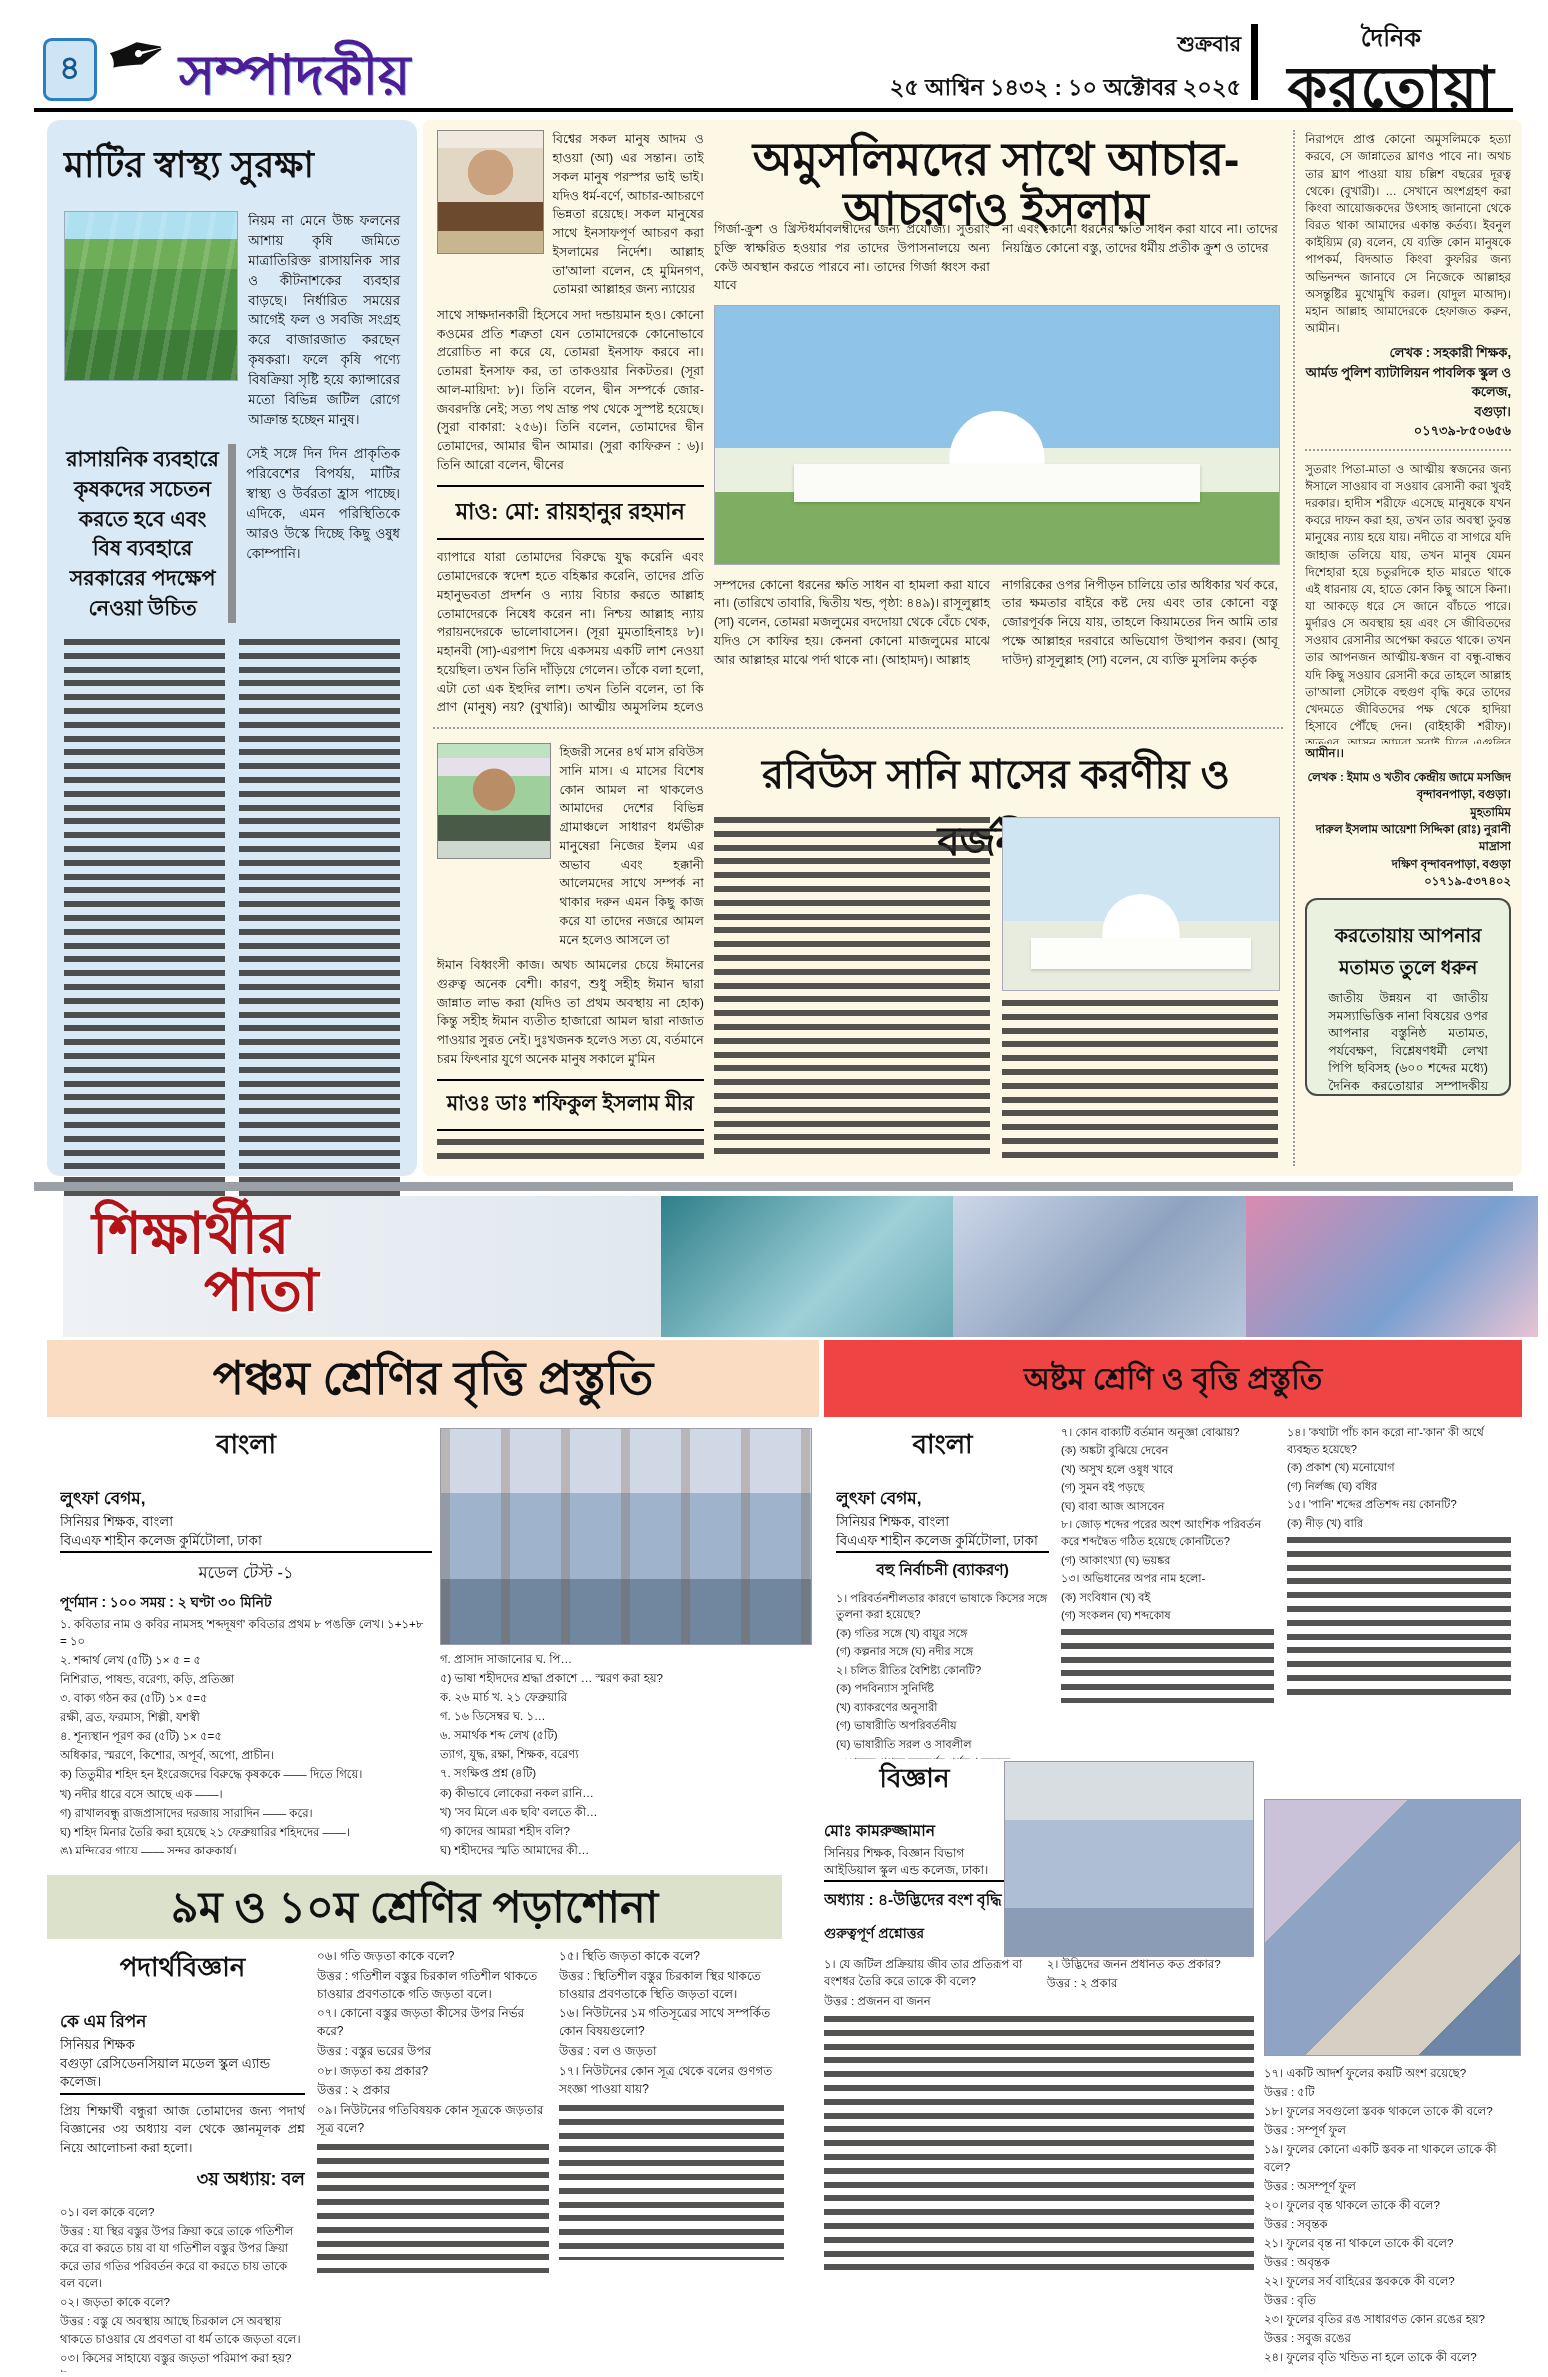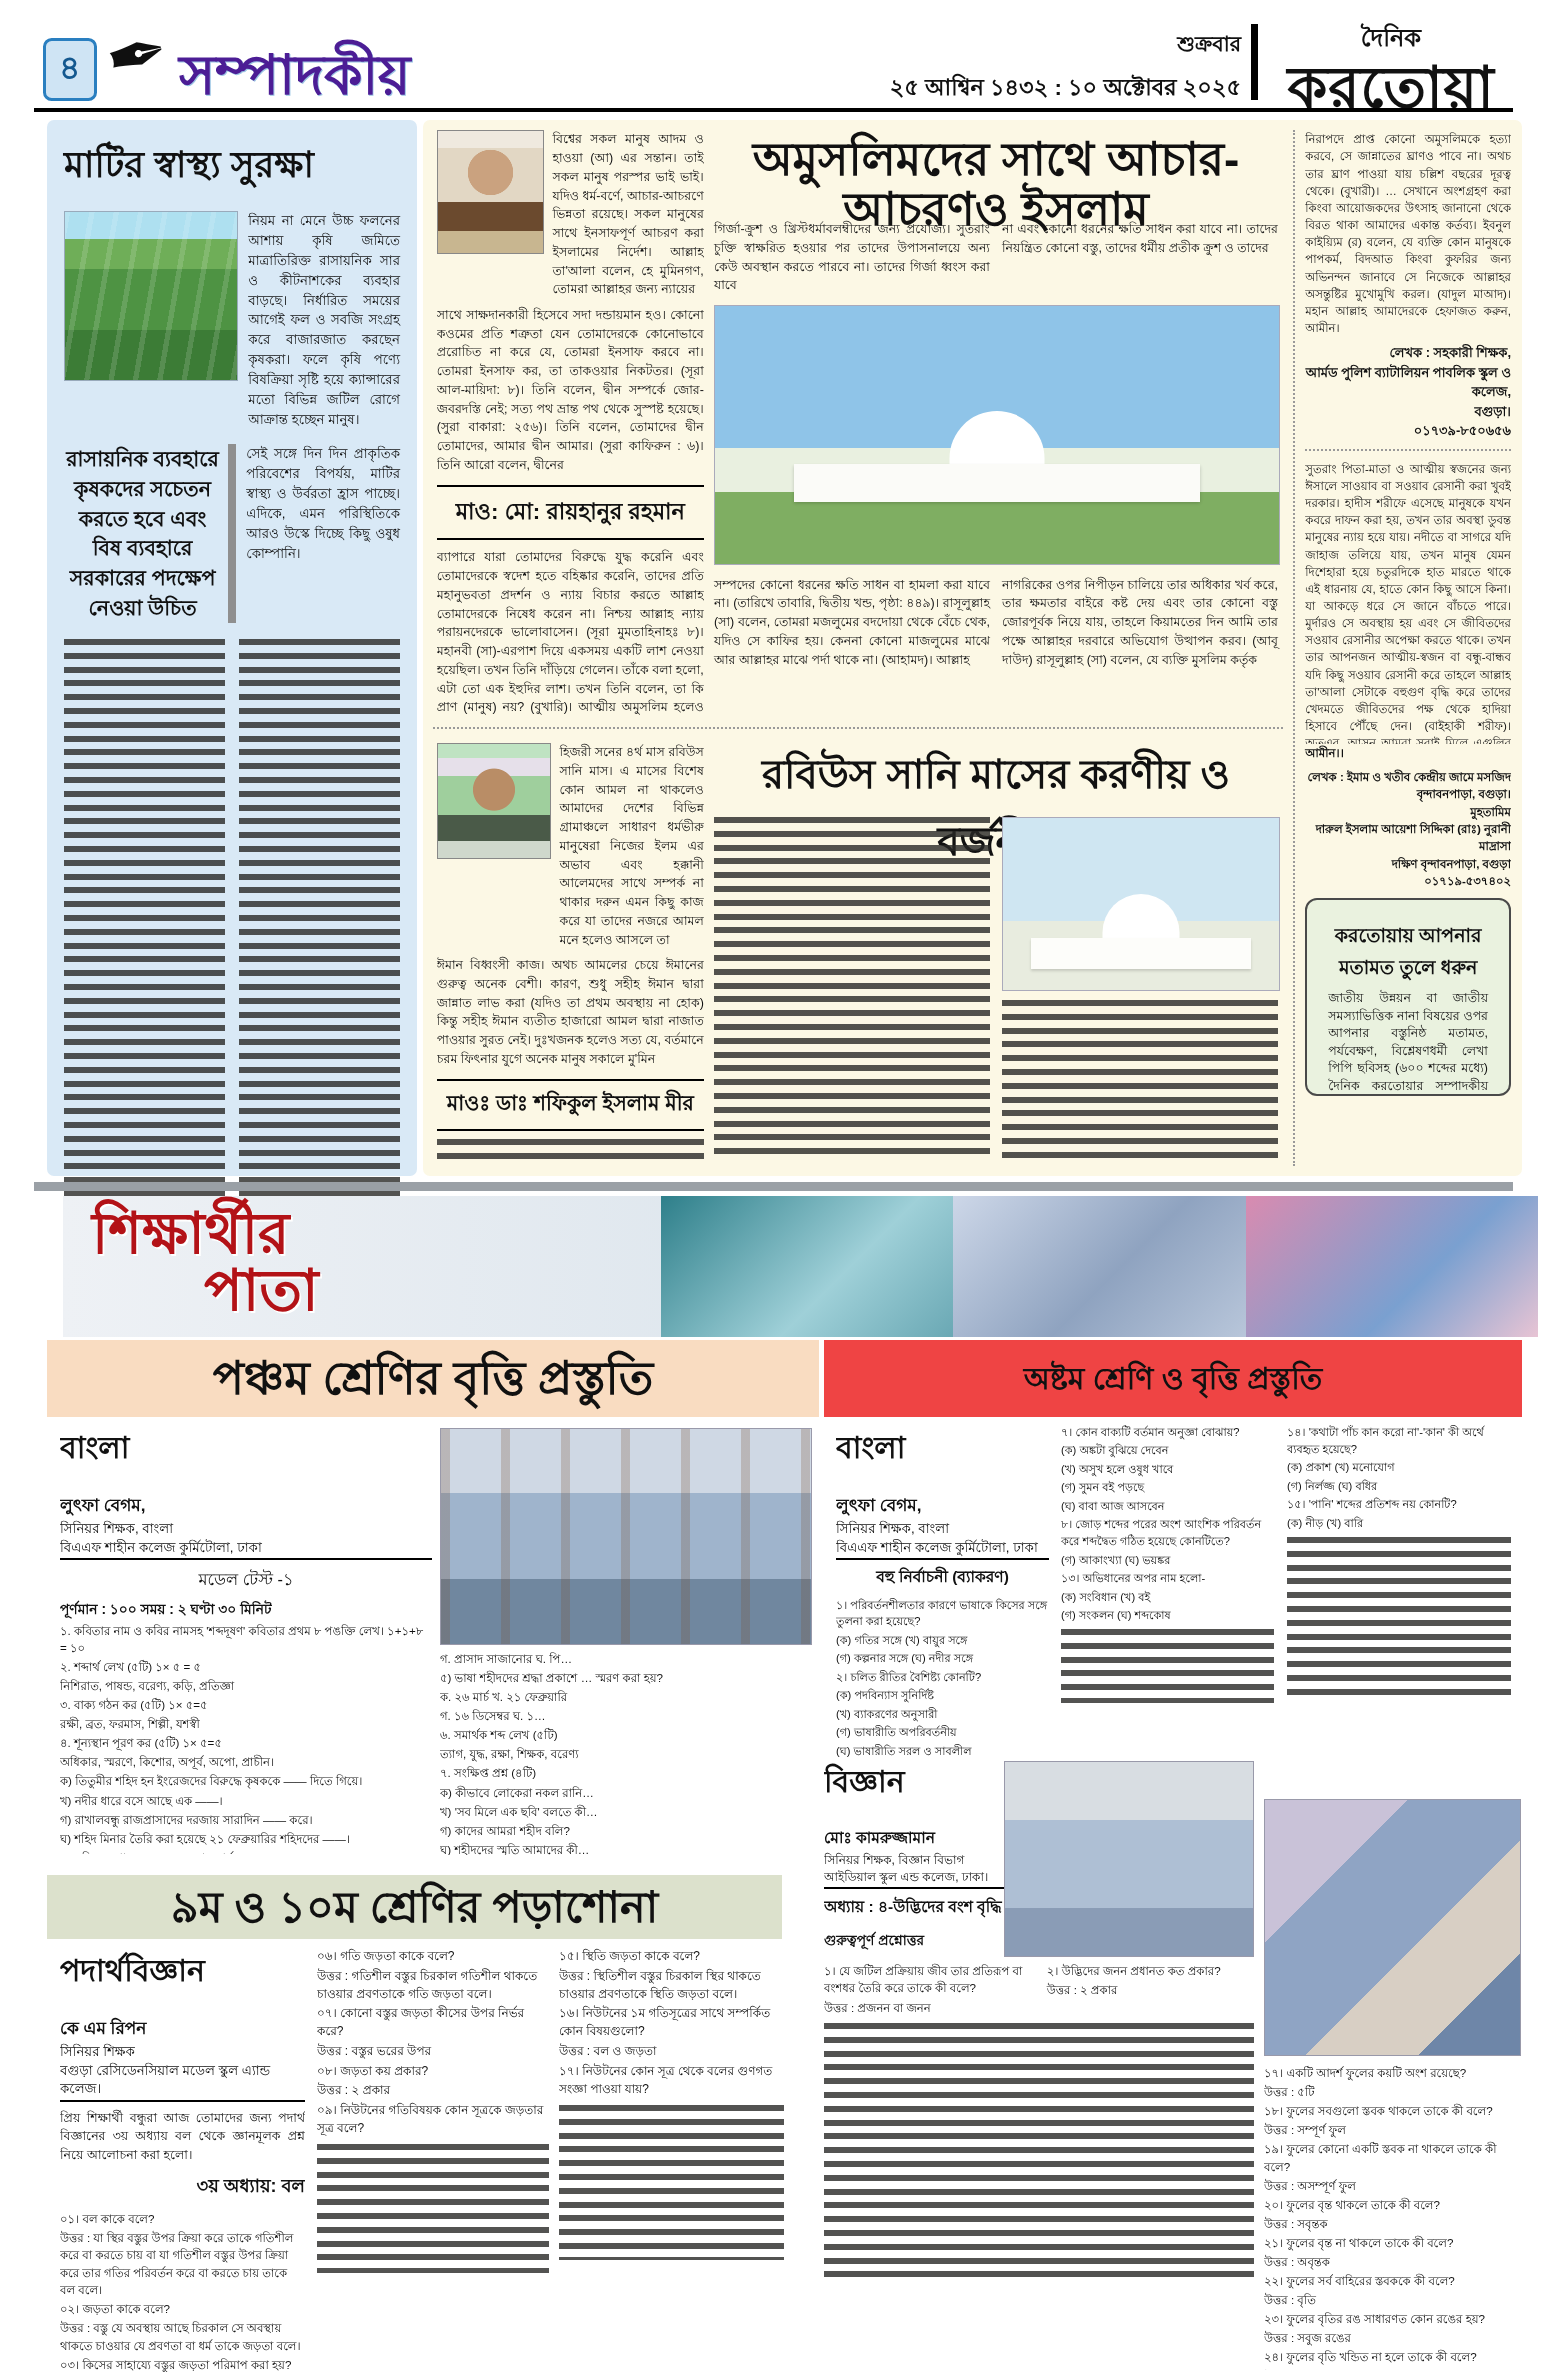--- a/index.html
+++ b/index.html
@@ -15,21 +15,21 @@
   .section-logo{left:145px;top:13.8px;font-size:55px;font-weight:bold;color:#4c1d95;text-shadow:0.9px 0.9px 0 #9cc6e4;}
   .date-block{right:272px;top:10.3px;text-align:right;}
   .weekday{font-size:20.6px;font-weight:bold;}
   .dateline{font-size:22.4px;font-weight:bold;margin-top:6.9px;}
   .vbar{right:255px;top:5.2px;width:6.9px;height:76px;background:#000;}
   .paper{right:0;top:0;width:244px;text-align:center;}
   .paper-small{font-size:24px;font-weight:bold;}
   .paper-big{font-size:57px;font-weight:bold;letter-spacing:0.9px;line-height:1.0;}
   .hdr-rule{left:34px;top:108px;width:1479px;height:4.3px;background:#000;}
   
-  .ed{left:47px;top:120px;width:370px;height:1056px;background:#d9e9f6;border-radius:7px;padding:17px;box-sizing:border-box;}
+  .ed{left:47px;top:120px;width:370px;height:1056px;background:#d9e9f6;border-radius:13px;padding:17px;box-sizing:border-box;}
   .ed-title{font-size:36px;font-weight:bold;margin-bottom:13.8px;}
   .ed-row{display:flex;gap:10.3px;}
   .farm-photo{flex:none;width:172px;height:168px;border:0.9px solid #9ab;background:
      repeating-linear-gradient(100deg, rgba(255,255,255,.14) 0 5.2px, transparent 5.2px 24px),
      linear-gradient(180deg,#aee0f0 0 16%,#6fae58 16% 34%,#4e9343 34% 70%,#3c7c36 70%);}
   .ed-p{font-size:13.3px;line-height:1.5;}
   .ed-row2{display:flex;gap:10.3px;margin-top:13.8px;}
   .pull-quote{flex:none;width:172px;font-size:20.6px;font-weight:bold;text-align:center;line-height:1.45;border-right:8.6px solid #8f8f8f;padding-right:6.9px;box-sizing:border-box;}
   .ed-fill{display:flex;gap:13.8px;margin-top:15.5px;}
   .ed-fill > div{width:50%;height:594px;}
@@ -74,21 +74,21 @@
   .banner-photos{position:absolute;right:0;top:0;width:877px;height:141px;display:flex;}
   .banner-photos > div{flex:1;}
   .bp1{background:linear-gradient(135deg,#2e7f8a,#9fd0d8 60%,#6aa8b4);}
   .bp2{background:linear-gradient(135deg,#cdd7e8,#8fa3c0 55%,#b8c6da);}
   .bp3{background:linear-gradient(135deg,#d98bb0,#7aa0d0 60%,#e8c4d4);}
   
   .band{font-weight:bold;text-align:center;}
   .c5band{left:47px;top:1340px;width:772px;height:77px;background:#f9dcc1;font-size:46px;line-height:77px;}
   .c8band{left:824px;top:1340px;width:698px;height:77px;background:#ef4444;font-size:30px;line-height:77px;}
   .b910{left:47px;top:1875px;width:735px;height:64px;background:#dce1cc;font-size:43px;line-height:64px;}
-  .subject{font-size:30px;font-weight:bold;text-align:left;font-family:Liberation Serif, serif;}
+  .subject{font-size:26px;font-weight:bold;text-align:center;font-family:Liberation Serif, serif;}
   .teacher{border-bottom:2.6px solid #000;padding-bottom:1px;margin-top:17px;}
   .t-name{font-size:17px;font-weight:bold;}
   .t-line{font-size:13.3px;line-height:1.4;}
   .centerline{text-align:center;font-size:16.3px;margin:6.9px 0 3.4px;}
   .marks{font-size:13.8px;font-weight:bold;}
   .qlist{font-size:11.6px;line-height:1.5;}
   .qlist .li{margin-bottom:1.7px;}
   .c5colL{left:60px;top:1424px;width:372px;height:430px;overflow:hidden;}
   .exam-photo{left:440px;top:1428px;width:370px;height:215px;border:0.9px solid #99a;background:
      repeating-linear-gradient(90deg, rgba(120,80,50,.25) 0 8.6px, transparent 8.6px 60px),

